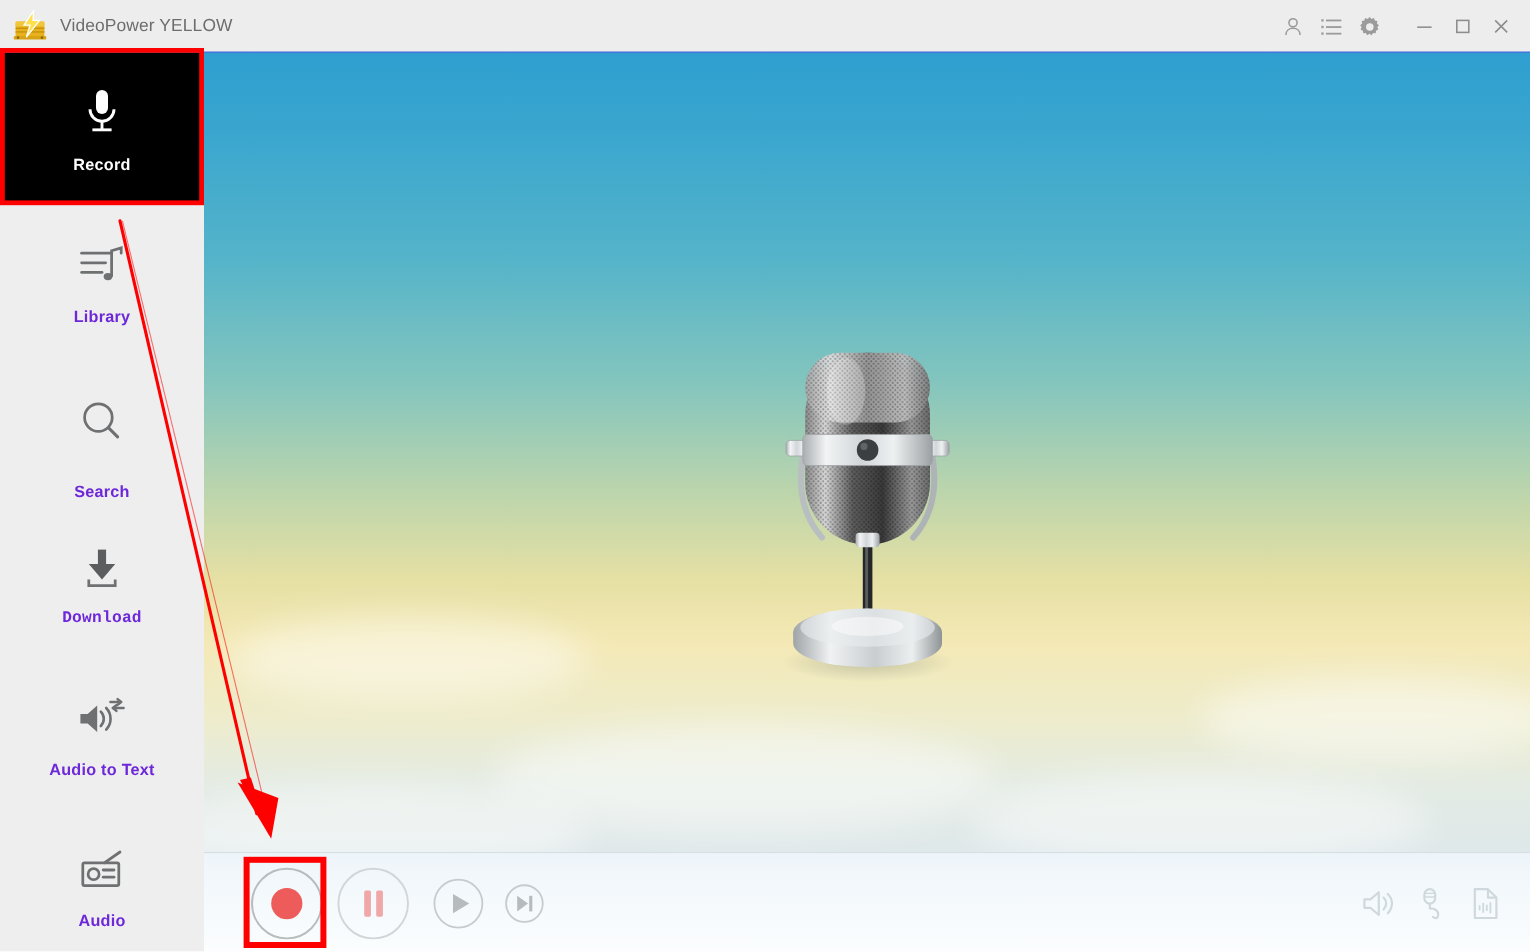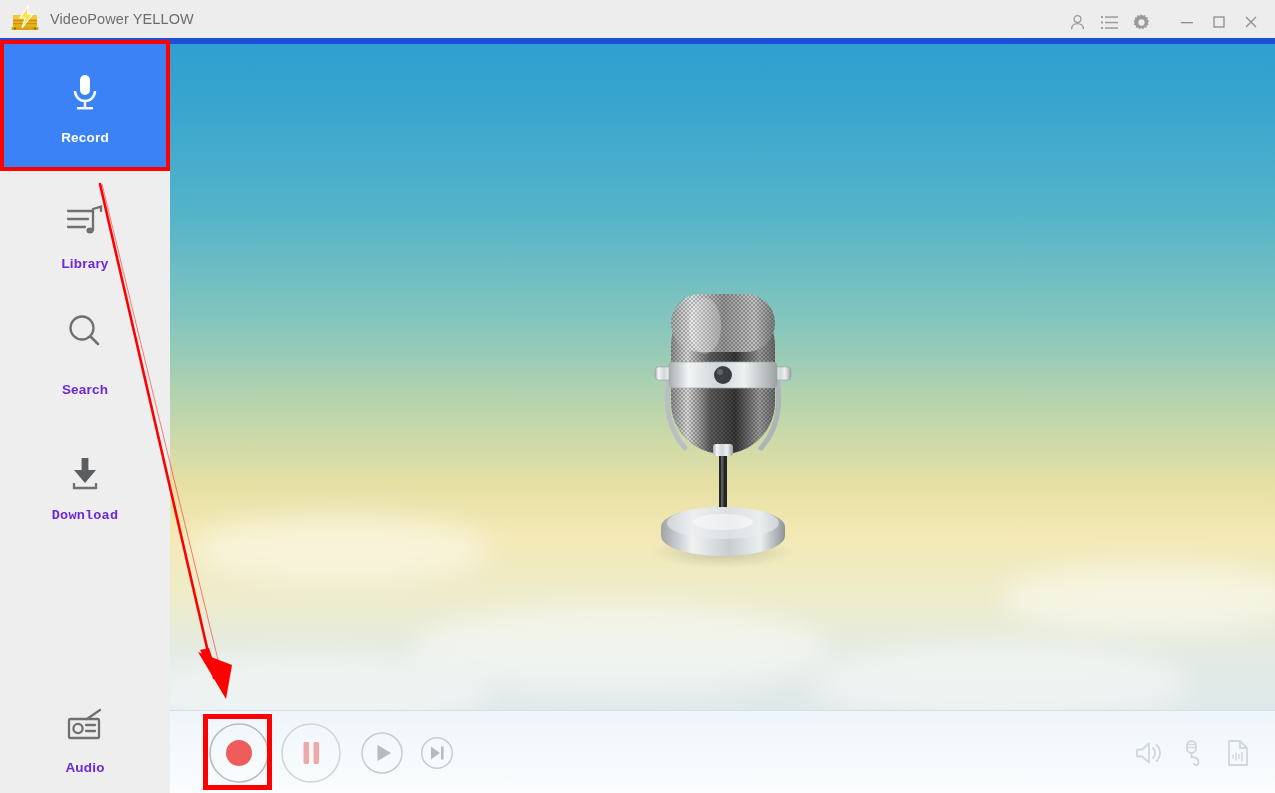--- a/index.html
+++ b/index.html
@@ -6,21 +6,21 @@
   html, body {
     width:1275px; height:793px;
     font-family:"Liberation Sans", sans-serif;
     overflow:hidden; background:#fff;
   }
   #app { position:relative; width:1275px; height:793px; overflow:hidden; }
 
   
   .titlebar{
     position:absolute; left:0; top:0; width:1275px; height:44px;
-    background:#ededed; border-bottom:6px solid #1d4ed8;
+    background:#ededed; border-bottom:1px solid #1d4ed8;
     display:flex; align-items:center;
   }
   .logo{ margin-left:10px; width:32px; height:28px; display:block; }
   .app-title{
     margin-left:8px; font-size:14.5px; color:#6d6d6d; letter-spacing:.1px;
   }
   .tb-right{
     position:absolute; right:8px; top:0; height:44px;
     display:flex; align-items:center; gap:0px;
   }
@@ -38,21 +38,21 @@
   }
   .side-item{
     position:absolute; left:0; width:170px; height:126px;
     display:flex; flex-direction:column; align-items:center; justify-content:center;
     cursor:pointer;
   }
   .side-item .ico{ height:46px; display:flex; align-items:flex-end; justify-content:center; }
   .side-item .lbl{
     margin-top:14px; font-size:13.5px; font-weight:bold; color:#6d28d9; letter-spacing:.2px;
   }
-  .side-item.active{ background:#3b82f6; }
+  .side-item.active{ background:#000000; }
   .side-item.active .lbl{ color:#ffffff; }
 
   
   .hl-record{
     position:absolute; left:0; top:40px; width:170px; height:131px;
     border:4px solid #fe0000; pointer-events:none; z-index:30;
   }
   
   .hl-recbtn{
     position:absolute; left:203px; top:714px; width:69px; height:76px;
@@ -182,41 +182,53 @@
             <line x1="5" y1="17" x2="25" y2="17"></line>
             <line x1="5" y1="25" x2="22" y2="25"></line>
           </g>
           <path d="M30 28V7l8-2.4v4.4" fill="none" stroke="#6f7072" stroke-width="2.3" stroke-linecap="round"></path>
           <ellipse cx="27" cy="28.5" rx="3.6" ry="3" fill="#6f7072"></ellipse>
         </svg>
       </span>
       <span class="lbl">Library</span>
     </div>
 
-    <div class="side-item" style="top:244px;gap:16px;">
+    <div class="side-item" style="top:264px;gap:16px;">
       <span class="ico">
         <svg width="40" height="40" viewBox="0 0 40 40">
           <circle cx="17" cy="16" r="11.5" fill="none" stroke="#6f7072" stroke-width="2.3"></circle>
           <line x1="25.5" y1="24.5" x2="33" y2="32" stroke="#6f7072" stroke-width="2.6" stroke-linecap="round"></line>
         </svg>
       </span>
       <span class="lbl">Search</span>
     </div>
 
     <div class="side-item" style="top:378px;font-family:Liberation Mono, monospace;">
       <span class="ico">
         <svg width="40" height="40" viewBox="0 0 40 40">
           <rect x="16.6" y="4" width="6.8" height="14" fill="#5c5d5f"></rect>
           <path d="M9 16 L20 29 L31 16 Z" fill="#5c5d5f"></path>
           <path d="M9 29v5h22v-5" fill="none" stroke="#6f7072" stroke-width="2.3"></path>
         </svg>
       </span>
       <span class="lbl">Download</span>
     </div>
 
+    <div class="side-item" style="top:504px;">
+      <span class="ico">
+        <svg width="44" height="40" viewBox="0 0 44 40">
+          <path d="M4 15h6l8-7v22l-8-7H4z" fill="#6f7072"></path>
+          <path d="M21 13a8.5 8.5 0 0 1 0 12" fill="none" stroke="#6f7072" stroke-width="2.2" stroke-linecap="round"></path>
+          <path d="M25.5 10a13 13 0 0 1 0 18" fill="none" stroke="#6f7072" stroke-width="2.2" stroke-linecap="round"></path>
+          <path d="M29 5h9 M38 5l-3-2.4 M38 5l-3 2.4" fill="none" stroke="#6f7072" stroke-width="2.1" stroke-linecap="round" stroke-linejoin="round"></path>
+          <path d="M40 10h-9 M31 10l3-2.4 M31 10l3 2.4" fill="none" stroke="#6f7072" stroke-width="2.1" stroke-linecap="round" stroke-linejoin="round"></path>
+        </svg>
+      </span>
+      <span class="lbl">Audio to Text</span>
+    </div>
 
     <div class="side-item" style="top:630px;">
       <span class="ico">
         <svg width="44" height="40" viewBox="0 0 44 40">
           <line x1="24" y1="13" x2="37" y2="4" stroke="#6f7072" stroke-width="2.3" stroke-linecap="round"></line>
           <rect x="6" y="13" width="30" height="19" rx="1.5" fill="none" stroke="#6f7072" stroke-width="2.3"></rect>
           <circle cx="15" cy="22.5" r="4.6" fill="none" stroke="#6f7072" stroke-width="2.3"></circle>
           <line x1="23" y1="19" x2="32" y2="19" stroke="#6f7072" stroke-width="2.3" stroke-linecap="round"></line>
           <line x1="23" y1="25" x2="32" y2="25" stroke="#6f7072" stroke-width="2.3" stroke-linecap="round"></line>
         </svg>

